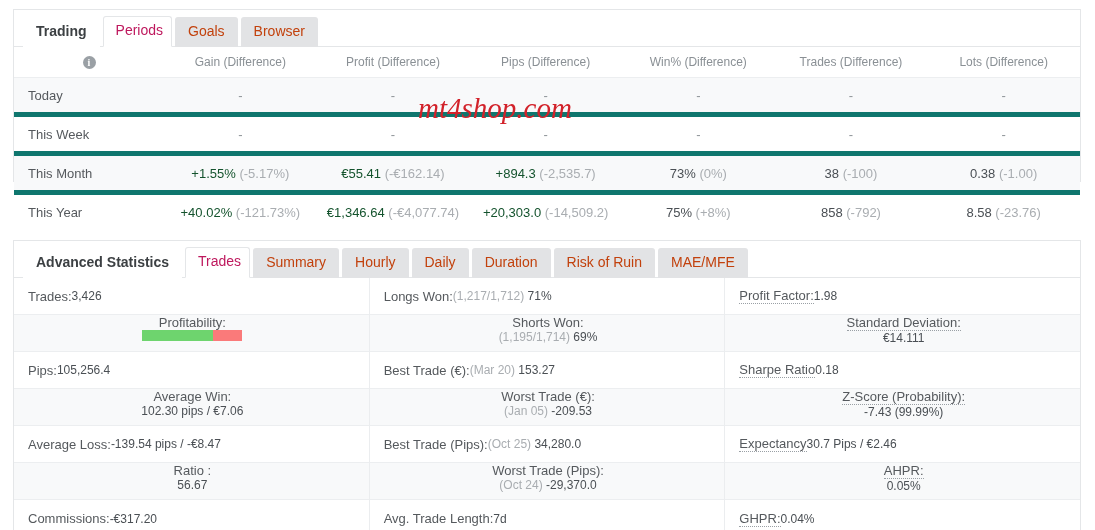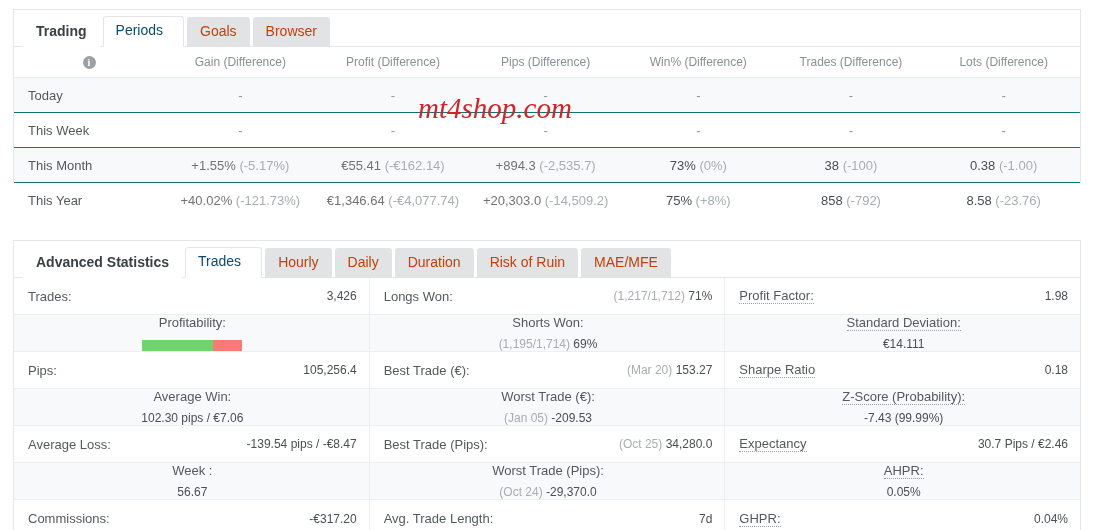--- a/index.html
+++ b/index.html
@@ -56,24 +56,24 @@
     background: #e2e3e5;
     margin-right: 3px;
     border-radius: 3px 3px 0 0;
     cursor: pointer;
     white-space: nowrap;
     position: relative;
     top: 1px;
   }
   .tab.active {
     background: #ffffff;
-    color: #0c4a6e;
+    color: #be185d;
     border: 1px solid #e4e6e8;
     border-bottom: 1px solid #ffffff;
-    padding: 5px 20px 7px 12px;
+    padding: 5px 8px 7px 12px;
   }
   .tab.bold {
     font-weight: bold;
     background: #ffffff;
     color: #3c4043;
   }
 
   
   table.grid {
     width: 100%;
@@ -92,31 +92,31 @@
     vertical-align: middle;
     border-bottom: 1px solid #eceef0;
     background: #ffffff;
   }
   .periods-head th.first { text-align: left; padding-left: 0; }
   .periods-row td {
     height: 34px;
     font-size: 13px;
     text-align: center;
     vertical-align: middle;
-    border-bottom: 1px solid #0f766e;
+    border-bottom: 5px solid #0f766e;
     color: #4a4f54;
   }
   .periods-row:last-child td { border-bottom: none; }
   .periods-row.alt td { background: #f8f9fa; }
   .periods-row td.label {
     text-align: left;
     padding-left: 14px;
     color: #55595d;
   }
-  .pos { color: #737373; }
+  .pos { color: #14532d; }
   .muted { color: #a9adb1; }
   .dash { color: #8f9498; }
 
   .info-icon {
     display: inline-block;
     width: 13px;
     height: 13px;
     border-radius: 50%;
     background: #9aa0a5;
     color: #ffffff;
@@ -135,21 +135,20 @@
   }
   .stats-col {
     flex: 1 1 0;
     border-right: 1px solid #ebedef;
     box-sizing: border-box;
   }
   .stats-col:last-child { border-right: none; }
   .stat-row {
     display: flex;
     align-items: center;
-    justify-content: space-between;
     height: 37px;
     box-sizing: border-box;
     padding: 0 12px 0 14px;
     border-bottom: 1px solid #eceef0;
     background: #ffffff;
   }
   .stat-row.alt { background: #f8f9fa; flex-direction: column; }
   .stat-row:last-child { border-bottom: none; }
   .stat-label {
     font-size: 13px;
@@ -254,20 +253,21 @@
       </tbody>
   </table>
 </div>
 
 <div id="watermark">mt4shop.com</div>
 
 <div class="panel" id="stats-panel">
   <div class="tabbar" id="stats-tabbar">
       <div class="tab bold">Advanced Statistics</div>
       <div class="tab active">Trades</div>
+      <div class="tab">Summary</div>
       <div class="tab">Hourly</div>
       <div class="tab">Daily</div>
       <div class="tab">Duration</div>
       <div class="tab">Risk of Ruin</div>
       <div class="tab">MAE/MFE</div>
     </div>
   <div class="stats-body">
     <div class="stats-col" id="stats-col-1">
         <div class="stat-row">
           <span class="stat-label">Trades:</span>
@@ -286,21 +286,21 @@
         </div>
         <div class="stat-row alt">
           <span class="stat-label">Average Win:</span>
           <span class="stat-value">102.30 pips / €7.06</span>
         </div>
         <div class="stat-row">
           <span class="stat-label">Average Loss:</span>
           <span class="stat-value">-139.54 pips / -€8.47</span>
         </div>
         <div class="stat-row alt">
-          <span class="stat-label">Week :</span>
+          <span class="stat-label">Ratio :</span>
           <span class="stat-value">56.67</span>
         </div>
         <div class="stat-row">
           <span class="stat-label">Commissions:</span>
           <span class="stat-value">-€317.20</span>
         </div>
       </div>
     <div class="stats-col" id="stats-col-2">
         <div class="stat-row">
           <span class="stat-label">Longs Won:</span>

